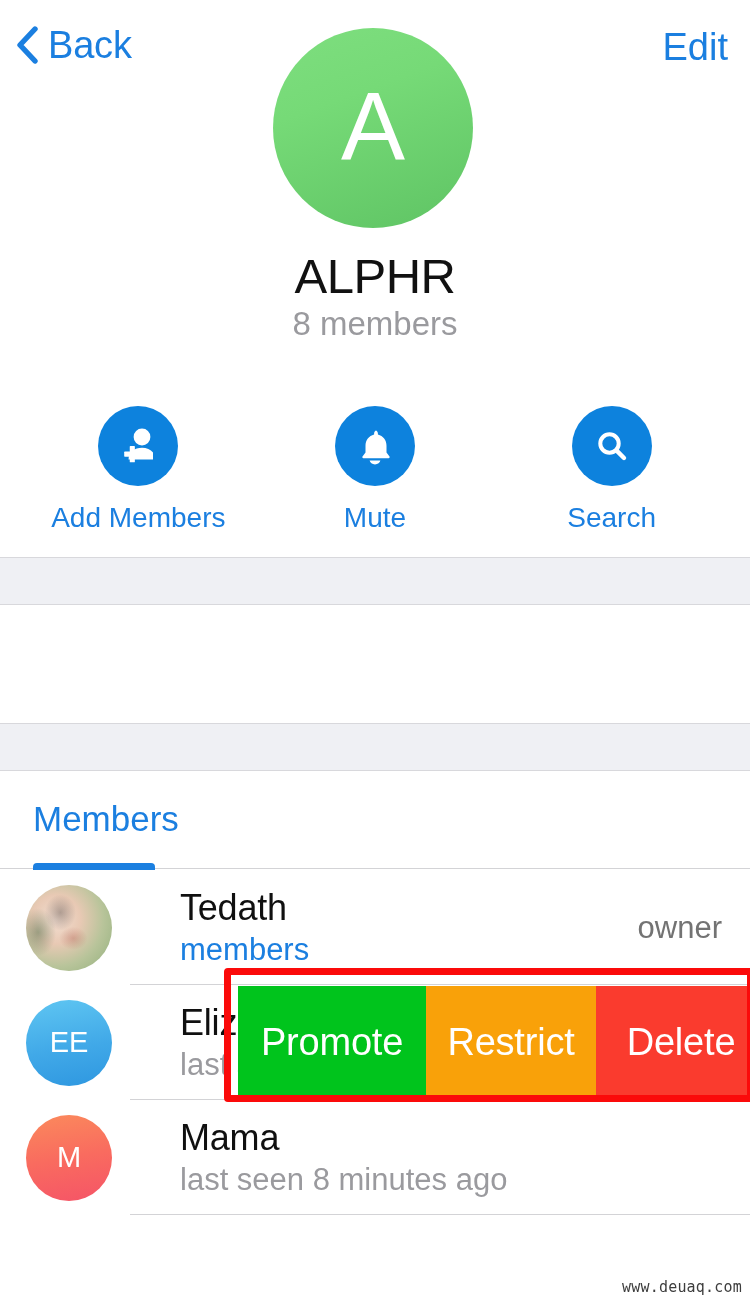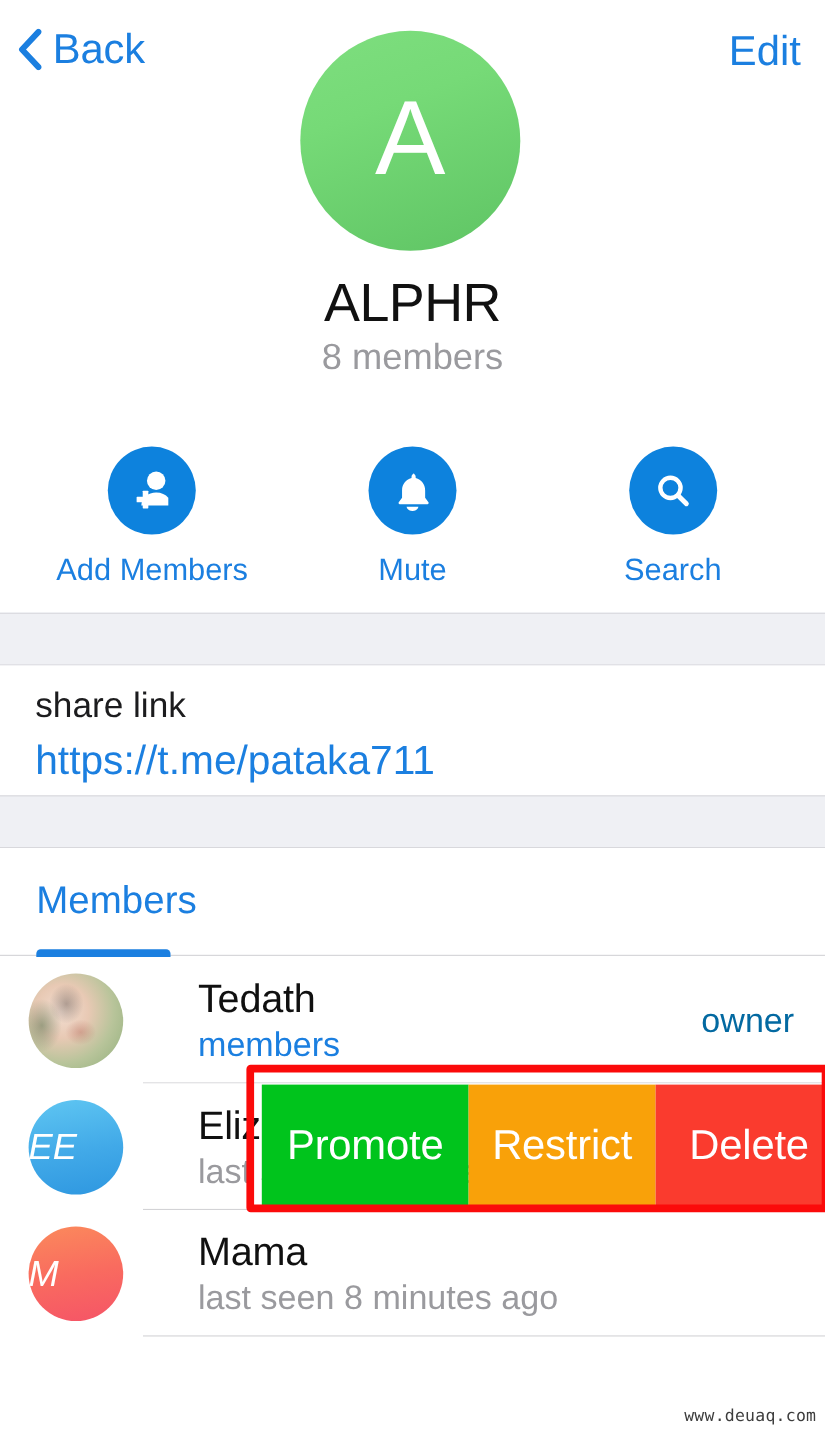--- a/index.html
+++ b/index.html
@@ -227,26 +227,26 @@
     height: 1px;
     background: #d3d3d6;
   }
   .member-avatar {
     width: 86px;
     height: 86px;
     border-radius: 50%;
     flex: 0 0 86px;
     display: flex;
     align-items: center;
+    justify-content: center;
     color: #ffffff;
-    font-size: 33px;
+    font-size: 29px;
     font-weight: 400;
     overflow: hidden;
     position: relative;
-    font-style: italic;
   }
   .avatar-photo {
     background: radial-gradient(circle at 35% 40%, #f2ded1 0%, #e8c9b4 32%, #b8c49a 62%, #8fae7a 100%);
   }
   .avatar-photo::after {
     content: "";
     position: absolute;
     inset: 0;
     background:
       radial-gradient(ellipse 26% 30% at 40% 32%, rgba(60,50,48,0.35) 0%, rgba(60,50,48,0) 70%),
@@ -270,21 +270,21 @@
   }
   .member-status {
     margin-top: 2px;
     font-size: 31px;
     line-height: 1.2;
   }
   .status-online { color: #1b7fe0; }
   .status-offline { color: #9a9a9e; }
   .member-badge {
     font-size: 31px;
-    color: #0369a1;
+    color: #737373;
     padding-right: 28px;
     white-space: nowrap;
   }
 
   
   .swipe-row {
     position: absolute;
     left: 238px;
     top: 986px;
     width: 512px;
@@ -390,24 +390,20 @@
       <svg class="chevron-left" viewBox="0 0 22 38" aria-hidden="true">
         <polyline points="19,3 4,19 19,35" fill="none" stroke="#1b7fe0" stroke-width="5.4" stroke-linecap="round" stroke-linejoin="round"></polyline>
       </svg>
       <span class="nav-back-label">Back</span>
     </div>
     <div class="nav-edit">Edit</div>
   </div>
 
   <div class="band band-1"></div>
 
-  <div class="share-block">
-    <div class="share-title">share link</div>
-    <div class="share-url">https://t.me/pataka711</div>
-  </div>
 
   <div class="band band-2"></div>
 
   <div class="tabs">
     <div class="tab">
       <span class="tab-label">Members</span>
     </div>
     <div class="tab-underline"></div>
   </div>
 

